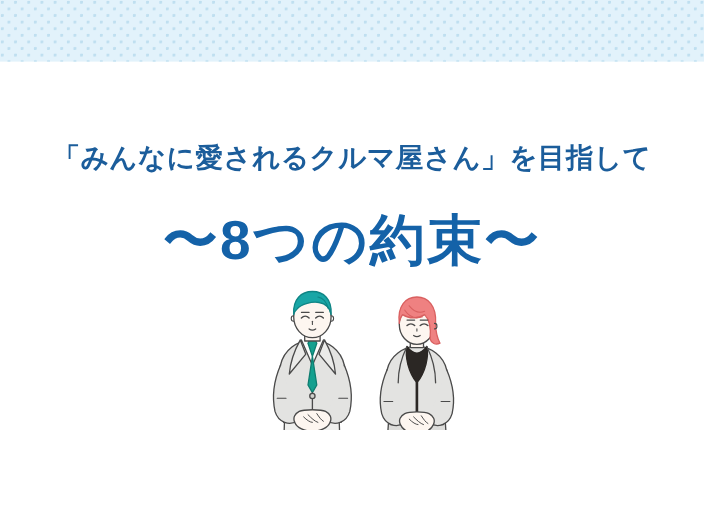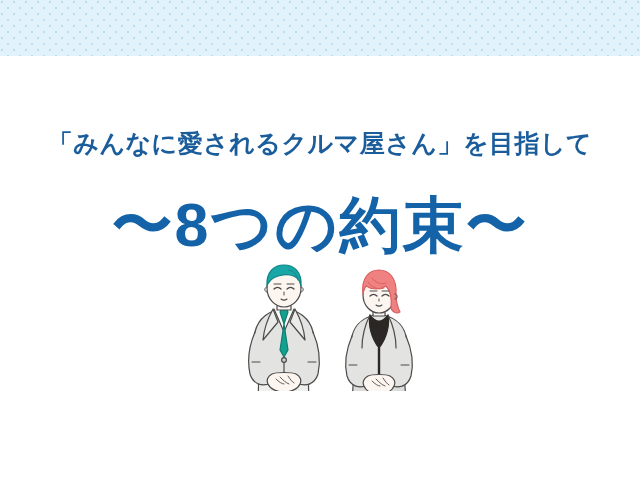--- a/index.html
+++ b/index.html
@@ -27,21 +27,21 @@
   .subhead{
     position:absolute;left:0;top:127px;width:640px;
     text-align:center;
     font-size:25px;font-weight:700;letter-spacing:.5px;
     color:#1b5d9b;
     white-space:nowrap;
   }
   .bighead{
     position:absolute;left:0;top:185px;width:640px;
     text-align:center;
-    font-size:61px;font-weight:700;letter-spacing:2px;
+    font-size:50px;font-weight:700;letter-spacing:2px;
     color:#1462a8;
     white-space:nowrap;
   }
 
   
   .people{
     position:absolute;left:232px;top:262px;width:200px;height:168px;
   }
   .people svg{display:block;}
 

